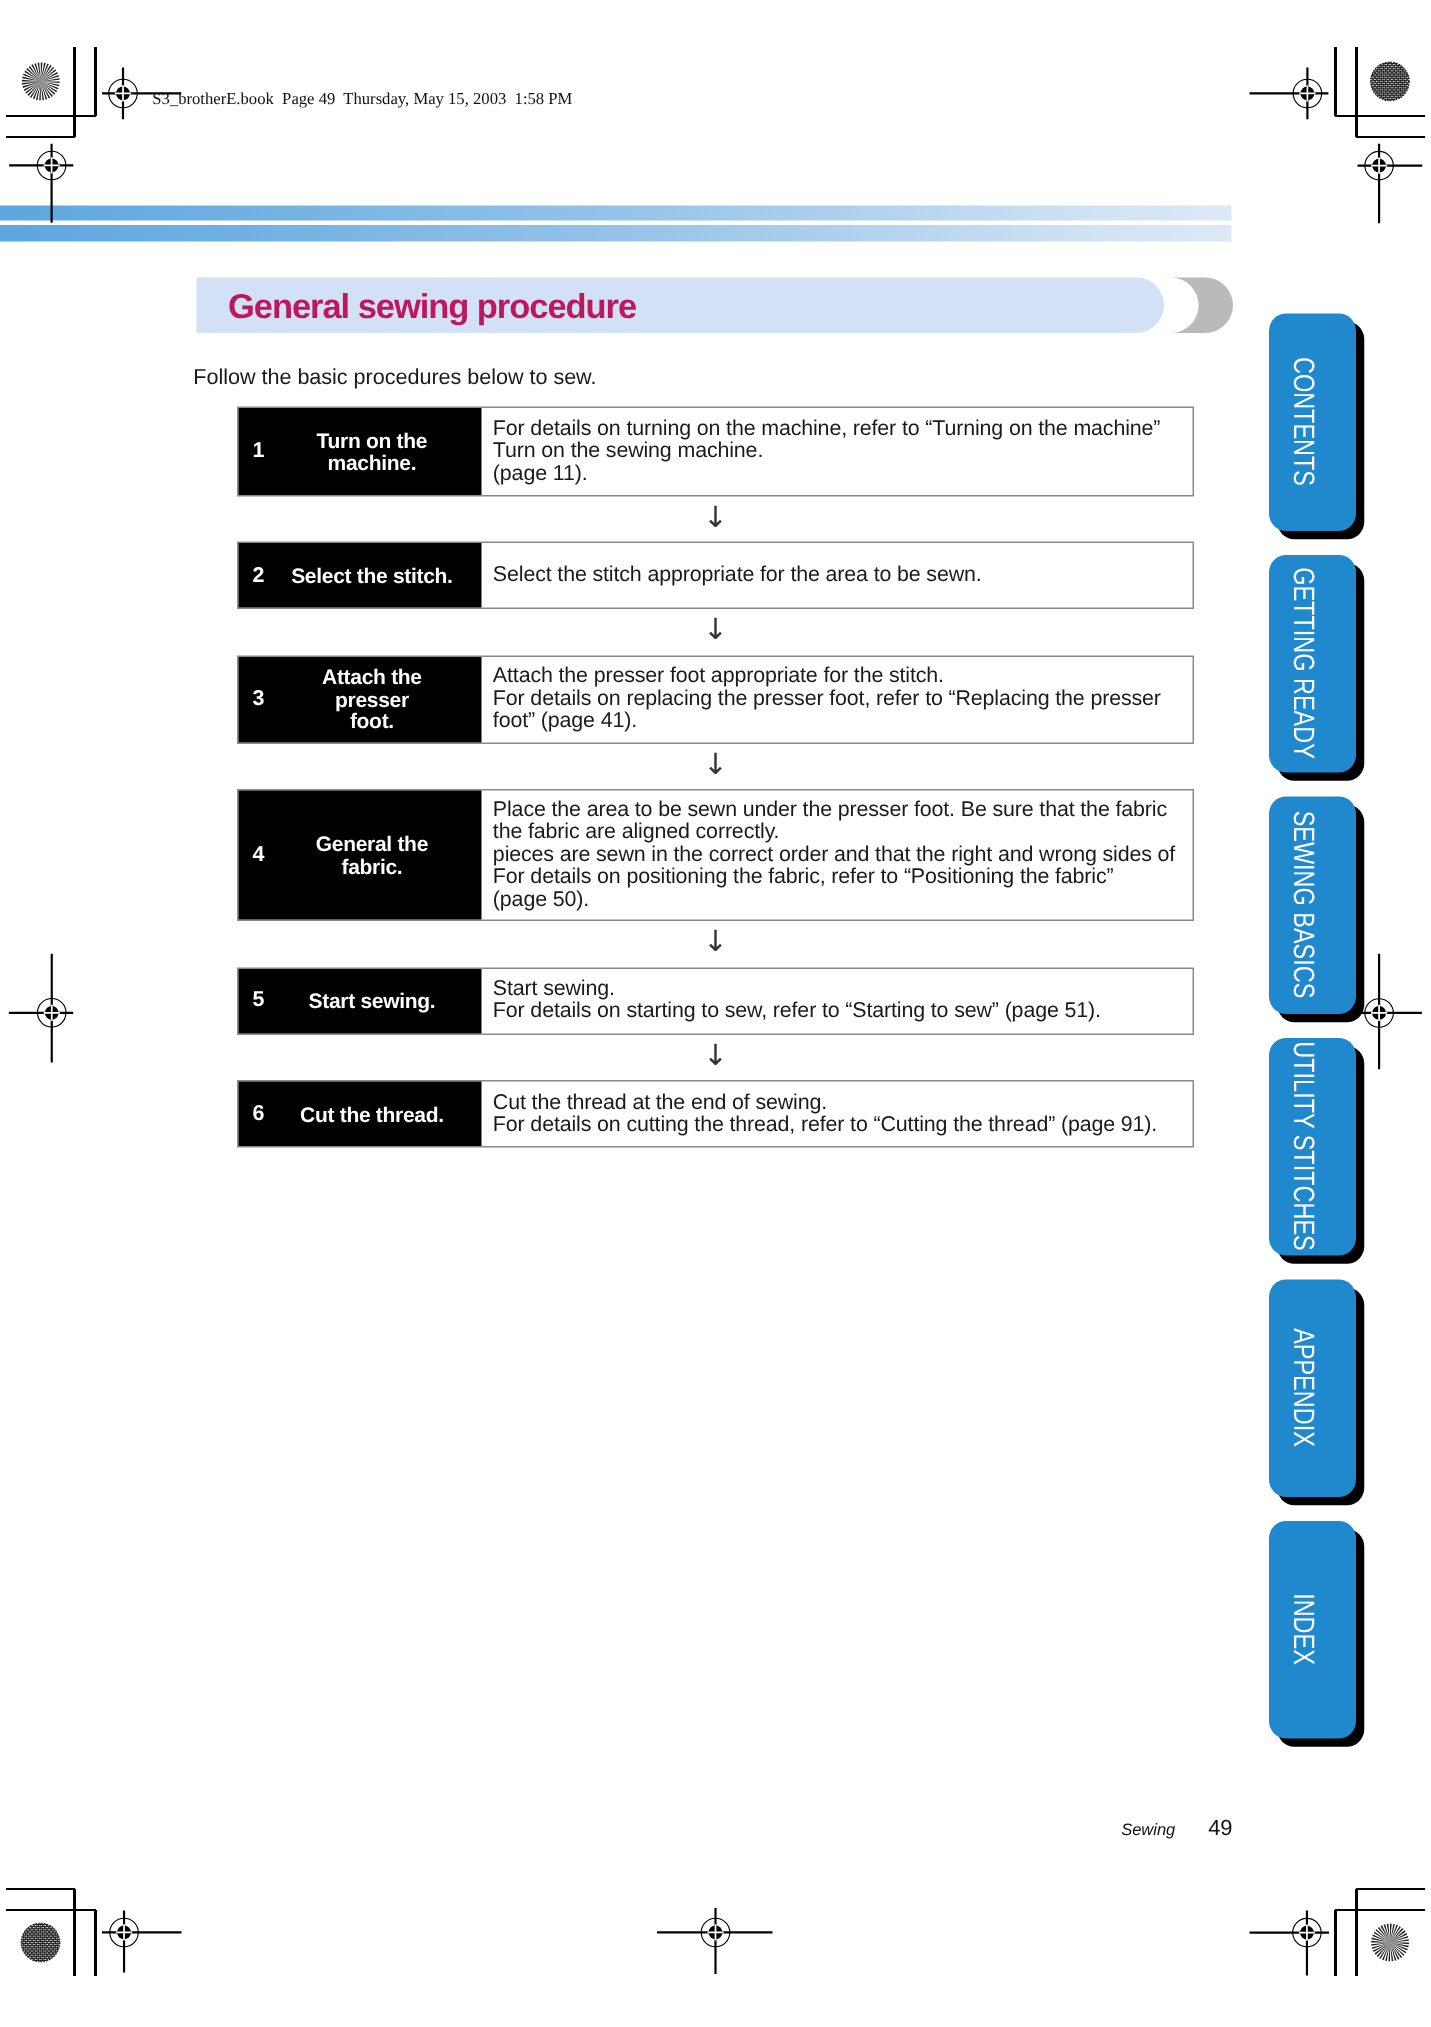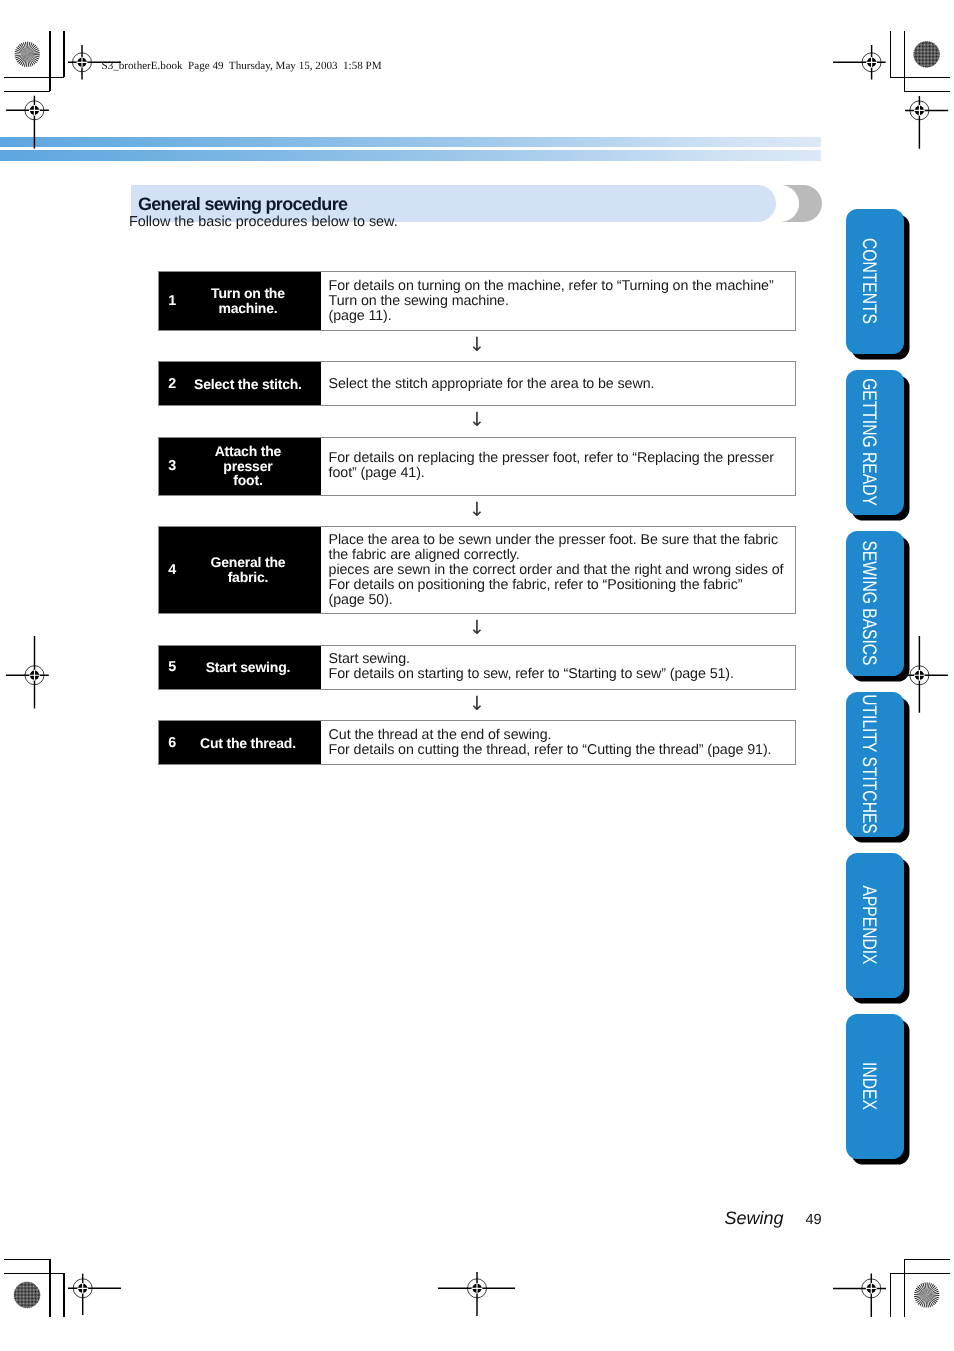--- a/index.html
+++ b/index.html
@@ -16,23 +16,23 @@
   
   .band{position:absolute;left:0;width:821px;z-index:1;
         background:linear-gradient(to right,#5da6df 0%,#62a8e0 4%,#6fb0e1 18.3%,#9bc6ea 54.8%,#b6d4ef 73%,#cfe2f4 88%,#dce8f6 100%);}
   .band1{top:136.8px;height:10.7px;}
   .band2{top:150.1px;height:10.5px;}
 
   
   .sec-bar{position:absolute;left:131px;top:185px;width:645.2px;height:37px;
            background:#d2e1f6;border-radius:0 18.5px 18.5px 0;}
   .sec-knob{position:absolute;left:774px;top:181px;}
-  .sec-title{position:absolute;left:7px;top:9.2px;font-size:18px;font-weight:bold;
-             color:#0f172a;letter-spacing:-0.70px;line-height:20px;}
-  .sec-intro{position:absolute;left:128.9px;top:214px;font-size:14.4px;color:#1a1a1a;letter-spacing:-0.02px;}
+  .sec-title{position:absolute;left:21px;top:9.2px;font-size:23px;font-weight:bold;
+             color:#be185d;letter-spacing:-0.70px;line-height:20px;}
+  .sec-intro{position:absolute;left:128.9px;top:244px;font-size:14.4px;color:#1a1a1a;letter-spacing:-0.02px;}
 
   
   .steps{position:absolute;left:0;top:0;width:954px;height:1351px;}
   .step{position:absolute;left:157.7px;width:638.5px;box-sizing:border-box;
         border:1.5px solid #8a8a8a;background:#fff;}
   .step-left{position:absolute;left:0;top:0;bottom:0;width:162.5px;background:#000;}
   .step-num{position:absolute;left:9.6px;top:50%;transform:translateY(-50%);
             font-size:14.3px;font-weight:bold;color:#fff;line-height:1;}
   .step-title{position:absolute;left:30px;right:0;top:50%;transform:translateY(-50%);
               text-align:center;font-size:14px;font-weight:bold;color:#fff;
@@ -48,21 +48,21 @@
   
   .tabs{position:absolute;left:0;top:0;width:954px;height:1351px;}
   .tab{position:absolute;left:846px;width:58.3px;height:144.5px;background:#2089ce;
        border-radius:11.5px;box-shadow:5.5px 5.5px 0 0 #000;}
   .tab-label{position:absolute;left:22.3px;top:50%;white-space:nowrap;color:#fff;
              font-size:19.6px;line-height:1;
              transform:translate(-50%,-50%) rotate(90deg) scale(0.798,1);
              transform-origin:50% 50%;}
   
   .footer{position:absolute;left:0;top:1210.5px;width:821.7px;text-align:right;line-height:15px;}
-  .foot-chapter{font-style:italic;font-size:18px;color:#111;}
+  .foot-chapter{font-style:italic;font-size:11px;color:#111;}
   .foot-page{font-size:14.6px;color:#111;margin-left:17.5px;}
 </style>
 </head>
 <body>
 
 <div class="page">
 
   <svg class="marks" width="954" height="1351" viewBox="0 0 954 1351">
     <g stroke="#000" stroke-width="1.6" fill="none" shape-rendering="crispEdges">
 
@@ -189,20 +189,21 @@
       <div class="arrow" style="left: 457px; top: 410.05px;">↓</div>
       <div class="step" style="top: 436.7px; height: 59.2px;">
         <div class="step-left">
           <div class="step-num">3</div>
           <div class="step-title">
             <div>Attach the presser</div>
             <div>foot.</div>
           </div>
         </div>
         <div class="step-body">
+          <div>Attach the presser foot appropriate for the stitch.</div>
           <div>For details on replacing the presser foot, refer to “Replacing the presser</div>
           <div>foot” (page 41).</div>
         </div>
       </div>
       <div class="arrow" style="left: 457px; top: 499.65px;">↓</div>
       <div class="step" style="top: 526.4px; height: 88px;">
         <div class="step-left">
           <div class="step-num">4</div>
           <div class="step-title">
             <div>General the fabric.</div>

